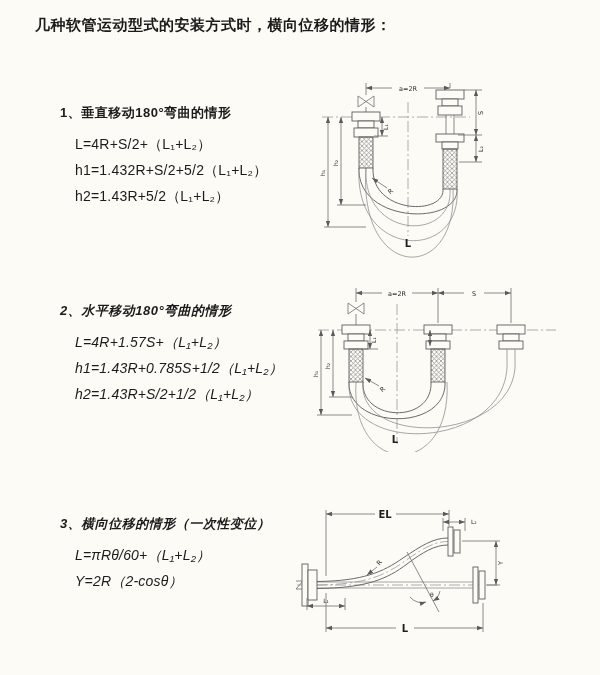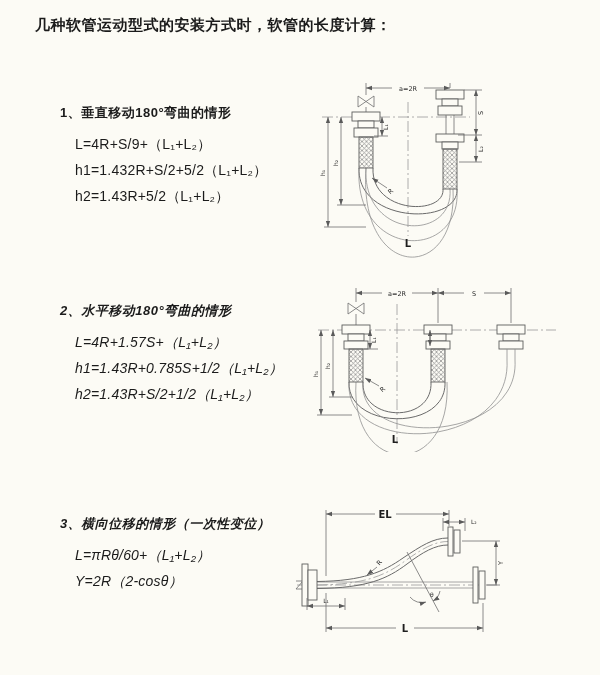--- a/index.html
+++ b/index.html
@@ -24,26 +24,26 @@
   svg text{font-family:"DejaVu Sans","Liberation Sans",sans-serif;fill:#2c2c2c;}
   text.lbl{font-size:6.5px;}
   text.sub{font-size:6px;}
   text.big{font-size:10px;font-weight:700;fill:#1e1e1e;}
 </style>
 </head>
 <body>
 
 <div class="page">
 
-  <div class="title">几种软管运动型式的安装方式时，软管的长度计算：</div>
+  <div class="title">几种软管运动型式的安装方式时，横向位移的情形：</div>
 
   <div class="section" style="top:104px;">
     <div class="heading">1、垂直移动180°弯曲的情形</div>
     <div class="formulas">
-      <div>L=4R+S/9+（L₁+L₂）</div>
+      <div>L=4R+S/2+（L₁+L₂）</div>
       <div>h1=1.432R+S/2+5/2（L₁+L₂）</div>
       <div>h2=1.43R+5/2（L₁+L₂）</div>
     </div>
   </div>
 
   <svg class="diagram" style="left:308px;top:74px;" width="290" height="190" viewBox="0 0 290 190">
     <defs>
       <marker id="d1a" viewBox="0 0 10 8" markerWidth="9" markerHeight="7" refX="9" refY="4" orient="auto-start-reverse">
         <path d="M0,0.8 L9,4 L0,7.2 Z" fill="#5a5a5a"></path>
       </marker>

